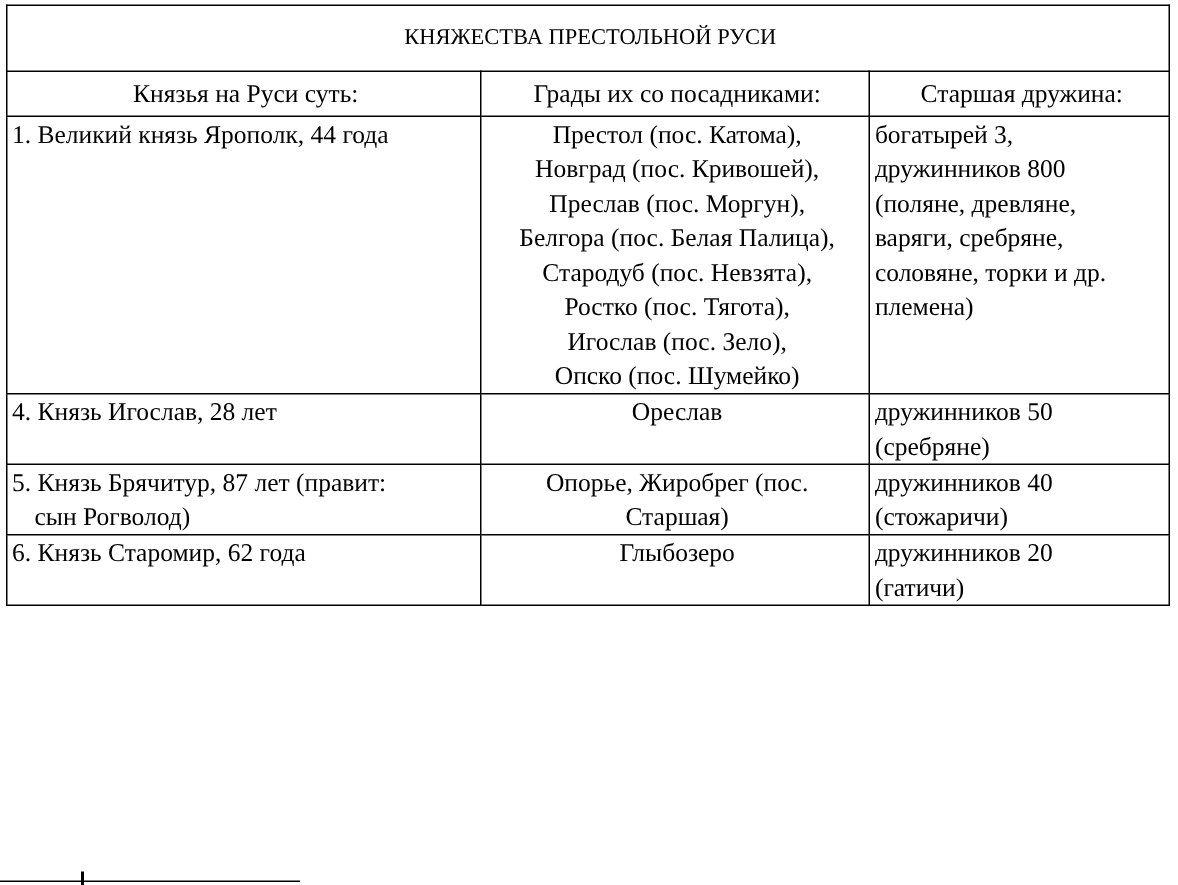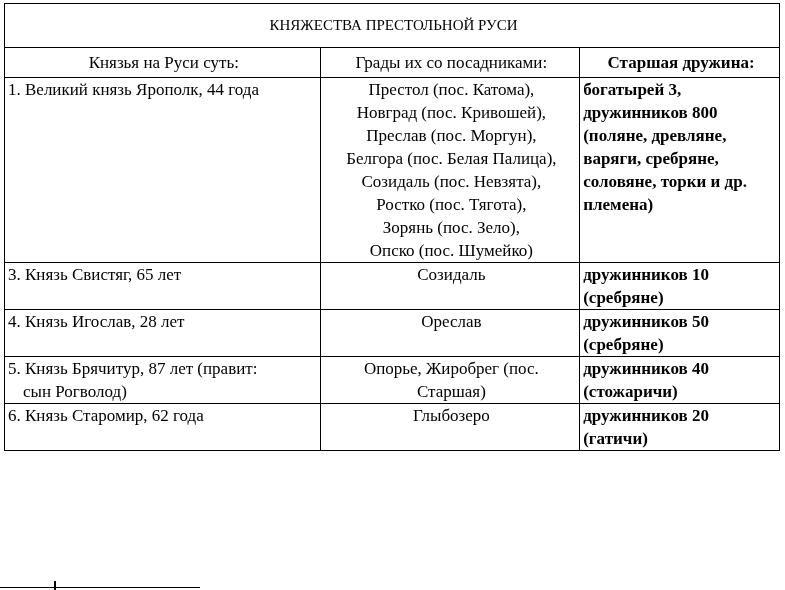--- a/index.html
+++ b/index.html
@@ -10,21 +10,21 @@
     border-collapse:collapse; width:776px;
     font-size:17px; line-height:23px;
   }
   table.main td {
     border:1.3px solid #000; vertical-align:top; padding:0 0 0 3px;
   }
   td.title { height:43px; text-align:center; vertical-align:middle !important; font-size:15px; padding:0; }
   td.hdr { height:29px; text-align:center; vertical-align:middle !important; padding:0; }
   .c1 { width:312px; }
   .c2 { width:256px;text-align:center; }
-  .c3 { width:196px;font-weight:bold; }
+  .c3 { width:196px; }
   .line { display:block; white-space:nowrap; }
   .indent { padding-left:15px; }
   .r-min { height:46px; }
   .footer-line { position:absolute; left:0; top:587px; width:200px; height:1px; background:#000; }
   .footer-tick { position:absolute; left:54px; top:581px; width:2px; height:9px; background:#000; }
 </style>
 </head>
 <body>
 
 <table class="main">
@@ -40,48 +40,36 @@
 
   <tr>
     <td class="c1">
       <span class="line">1. Великий князь Ярополк, 44 года</span>
     </td>
     <td class="c2">
       <span class="line">Престол (пос. Катома),</span>
       <span class="line">Новград (пос. Кривошей),</span>
       <span class="line">Преслав (пос. Моргун),</span>
       <span class="line">Белгора (пос. Белая Палица),</span>
-      <span class="line">Созидаль (пос. Невзята),</span>
+      <span class="line">Стародуб (пос. Невзята),</span>
       <span class="line">Ростко (пос. Тягота),</span>
-      <span class="line">Зорянь (пос. Зело),</span>
+      <span class="line">Игослав (пос. Зело),</span>
       <span class="line">Опско (пос. Шумейко)</span>
     </td>
     <td class="c3">
       <span class="line">богатырей 3,</span>
       <span class="line">дружинников 800</span>
       <span class="line">(поляне, древляне,</span>
       <span class="line">варяги, сребряне,</span>
       <span class="line">соловяне, торки и др.</span>
       <span class="line">племена)</span>
     </td>
   </tr>
 
 
-  <tr class="r-min">
-    <td class="c1">
-      <span class="line">3. Князь Свистяг, 65 лет</span>
-    </td>
-    <td class="c2">
-      <span class="line">Созидаль</span>
-    </td>
-    <td class="c3">
-      <span class="line">дружинников 10</span>
-      <span class="line">(сребряне)</span>
-    </td>
-  </tr>
 
   <tr class="r-min">
     <td class="c1">
       <span class="line">4. Князь Игослав, 28 лет</span>
     </td>
     <td class="c2">
       <span class="line">Ореслав</span>
     </td>
     <td class="c3">
       <span class="line">дружинников 50</span>

